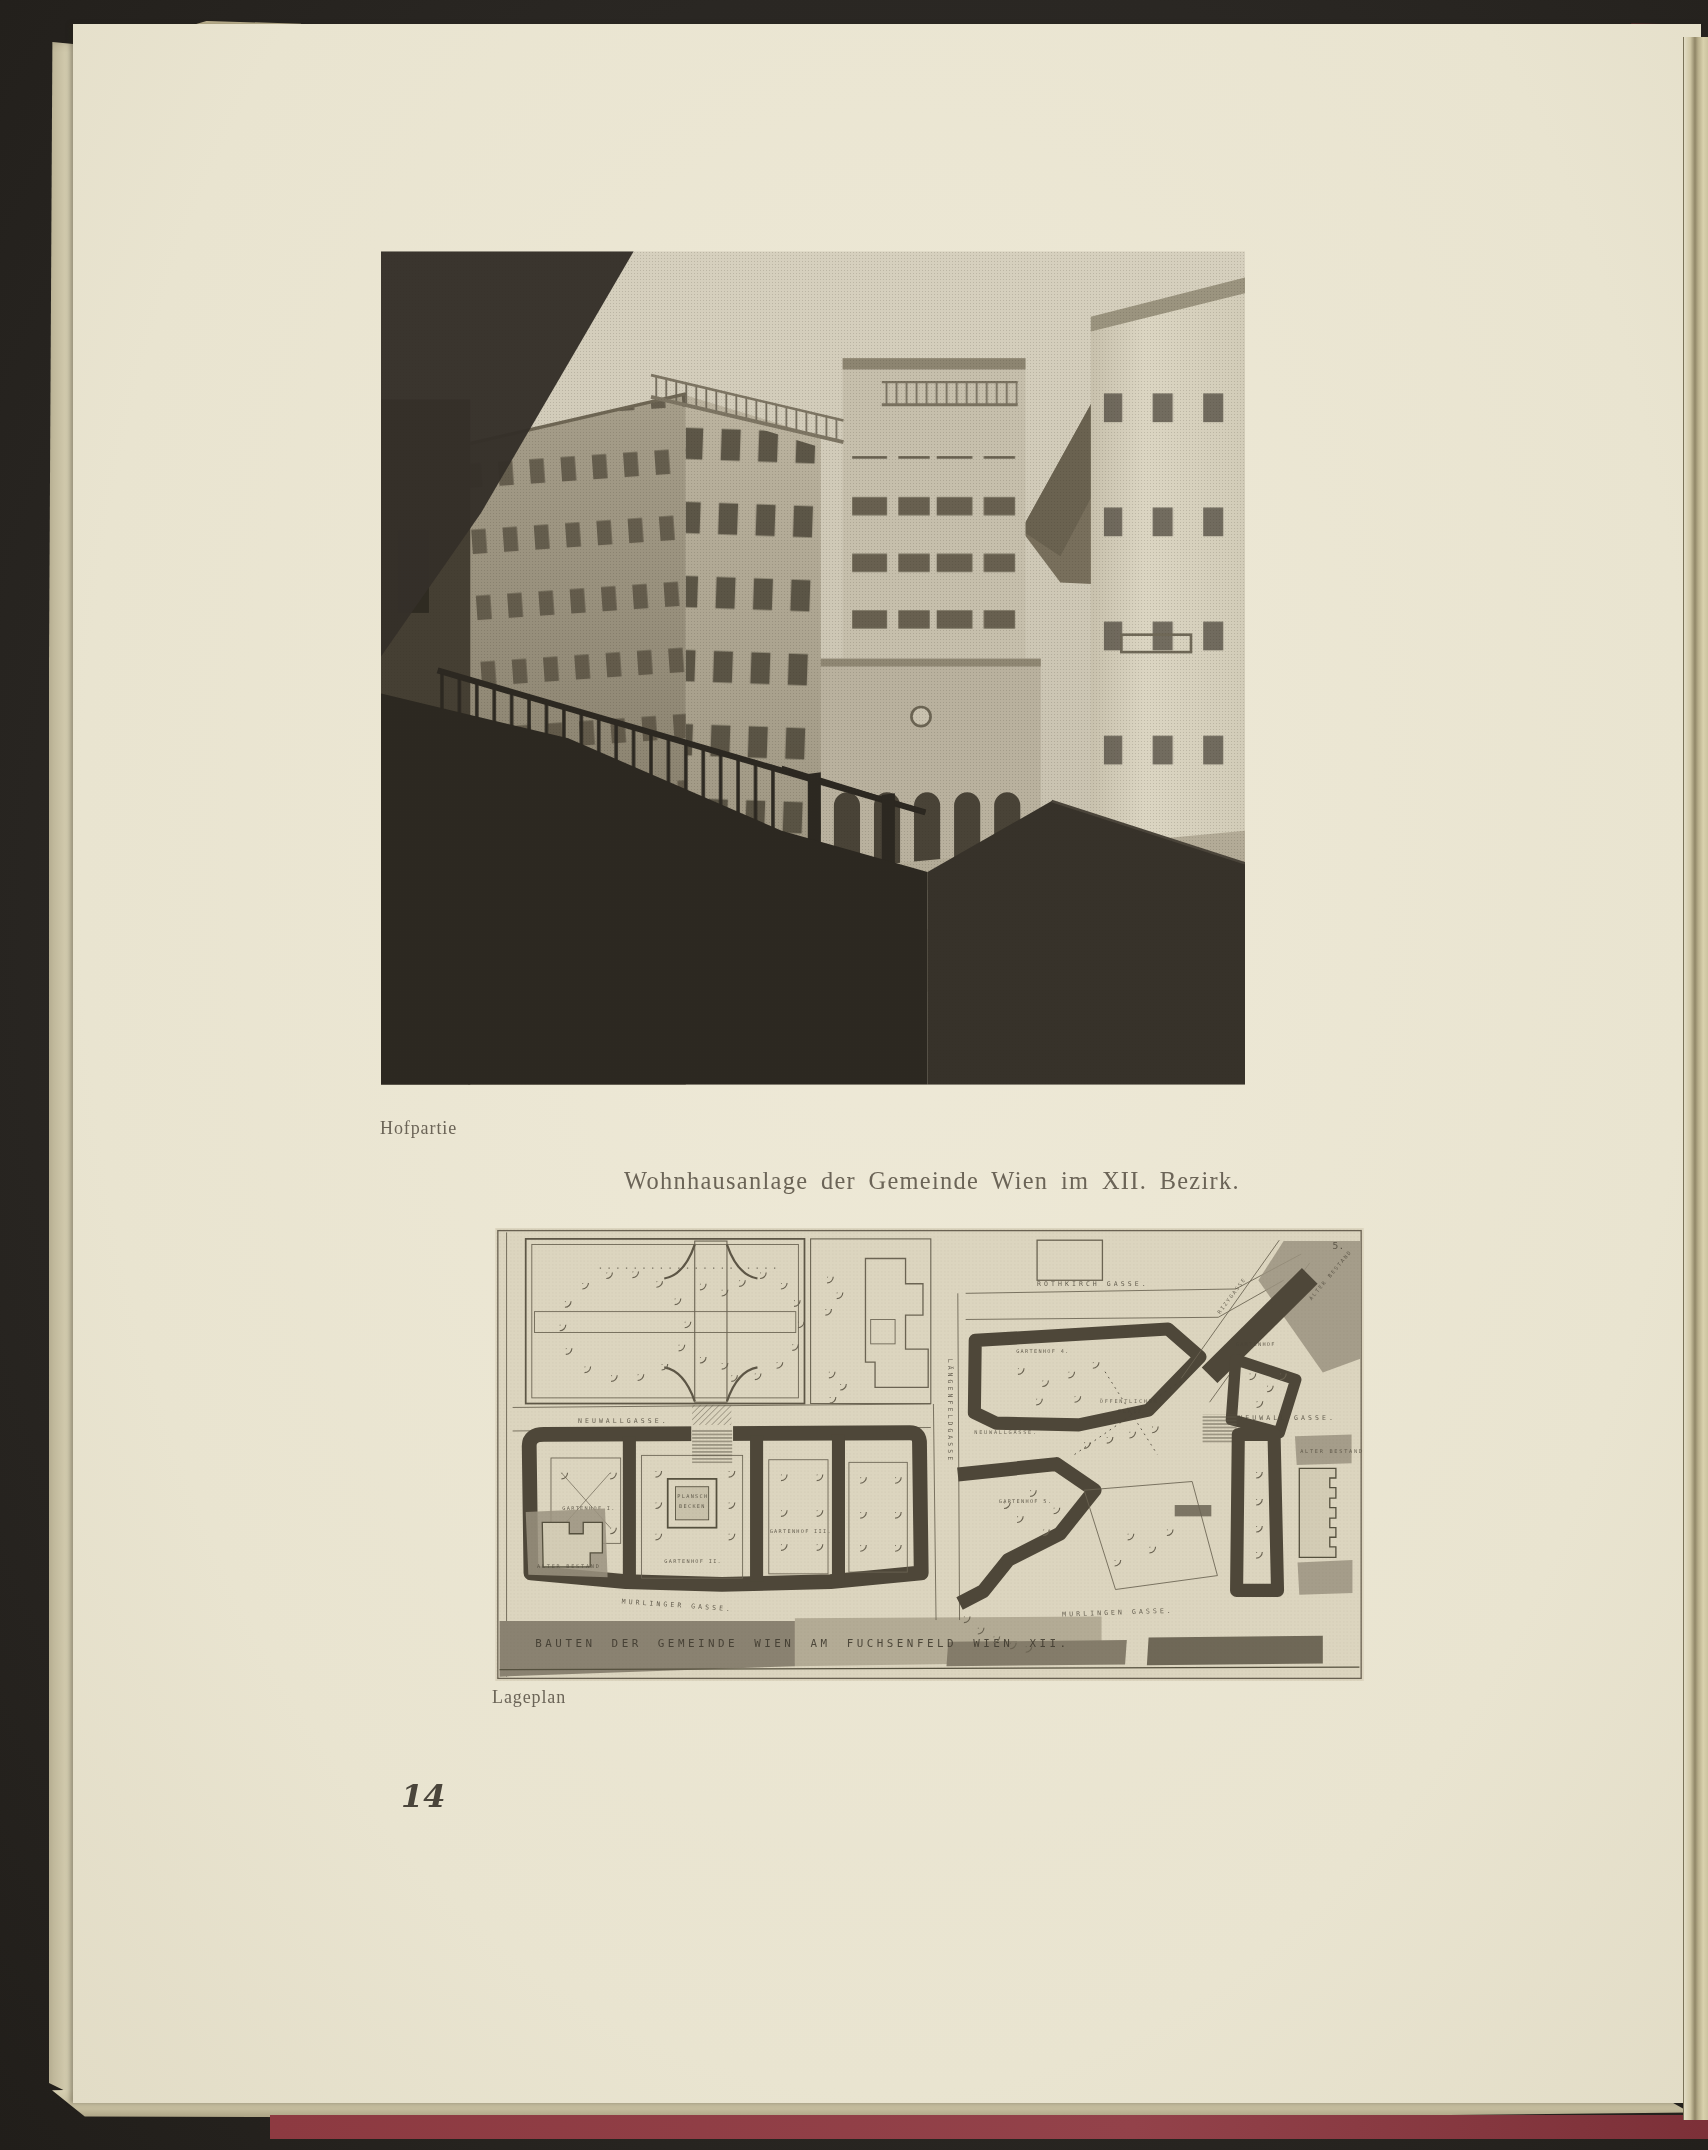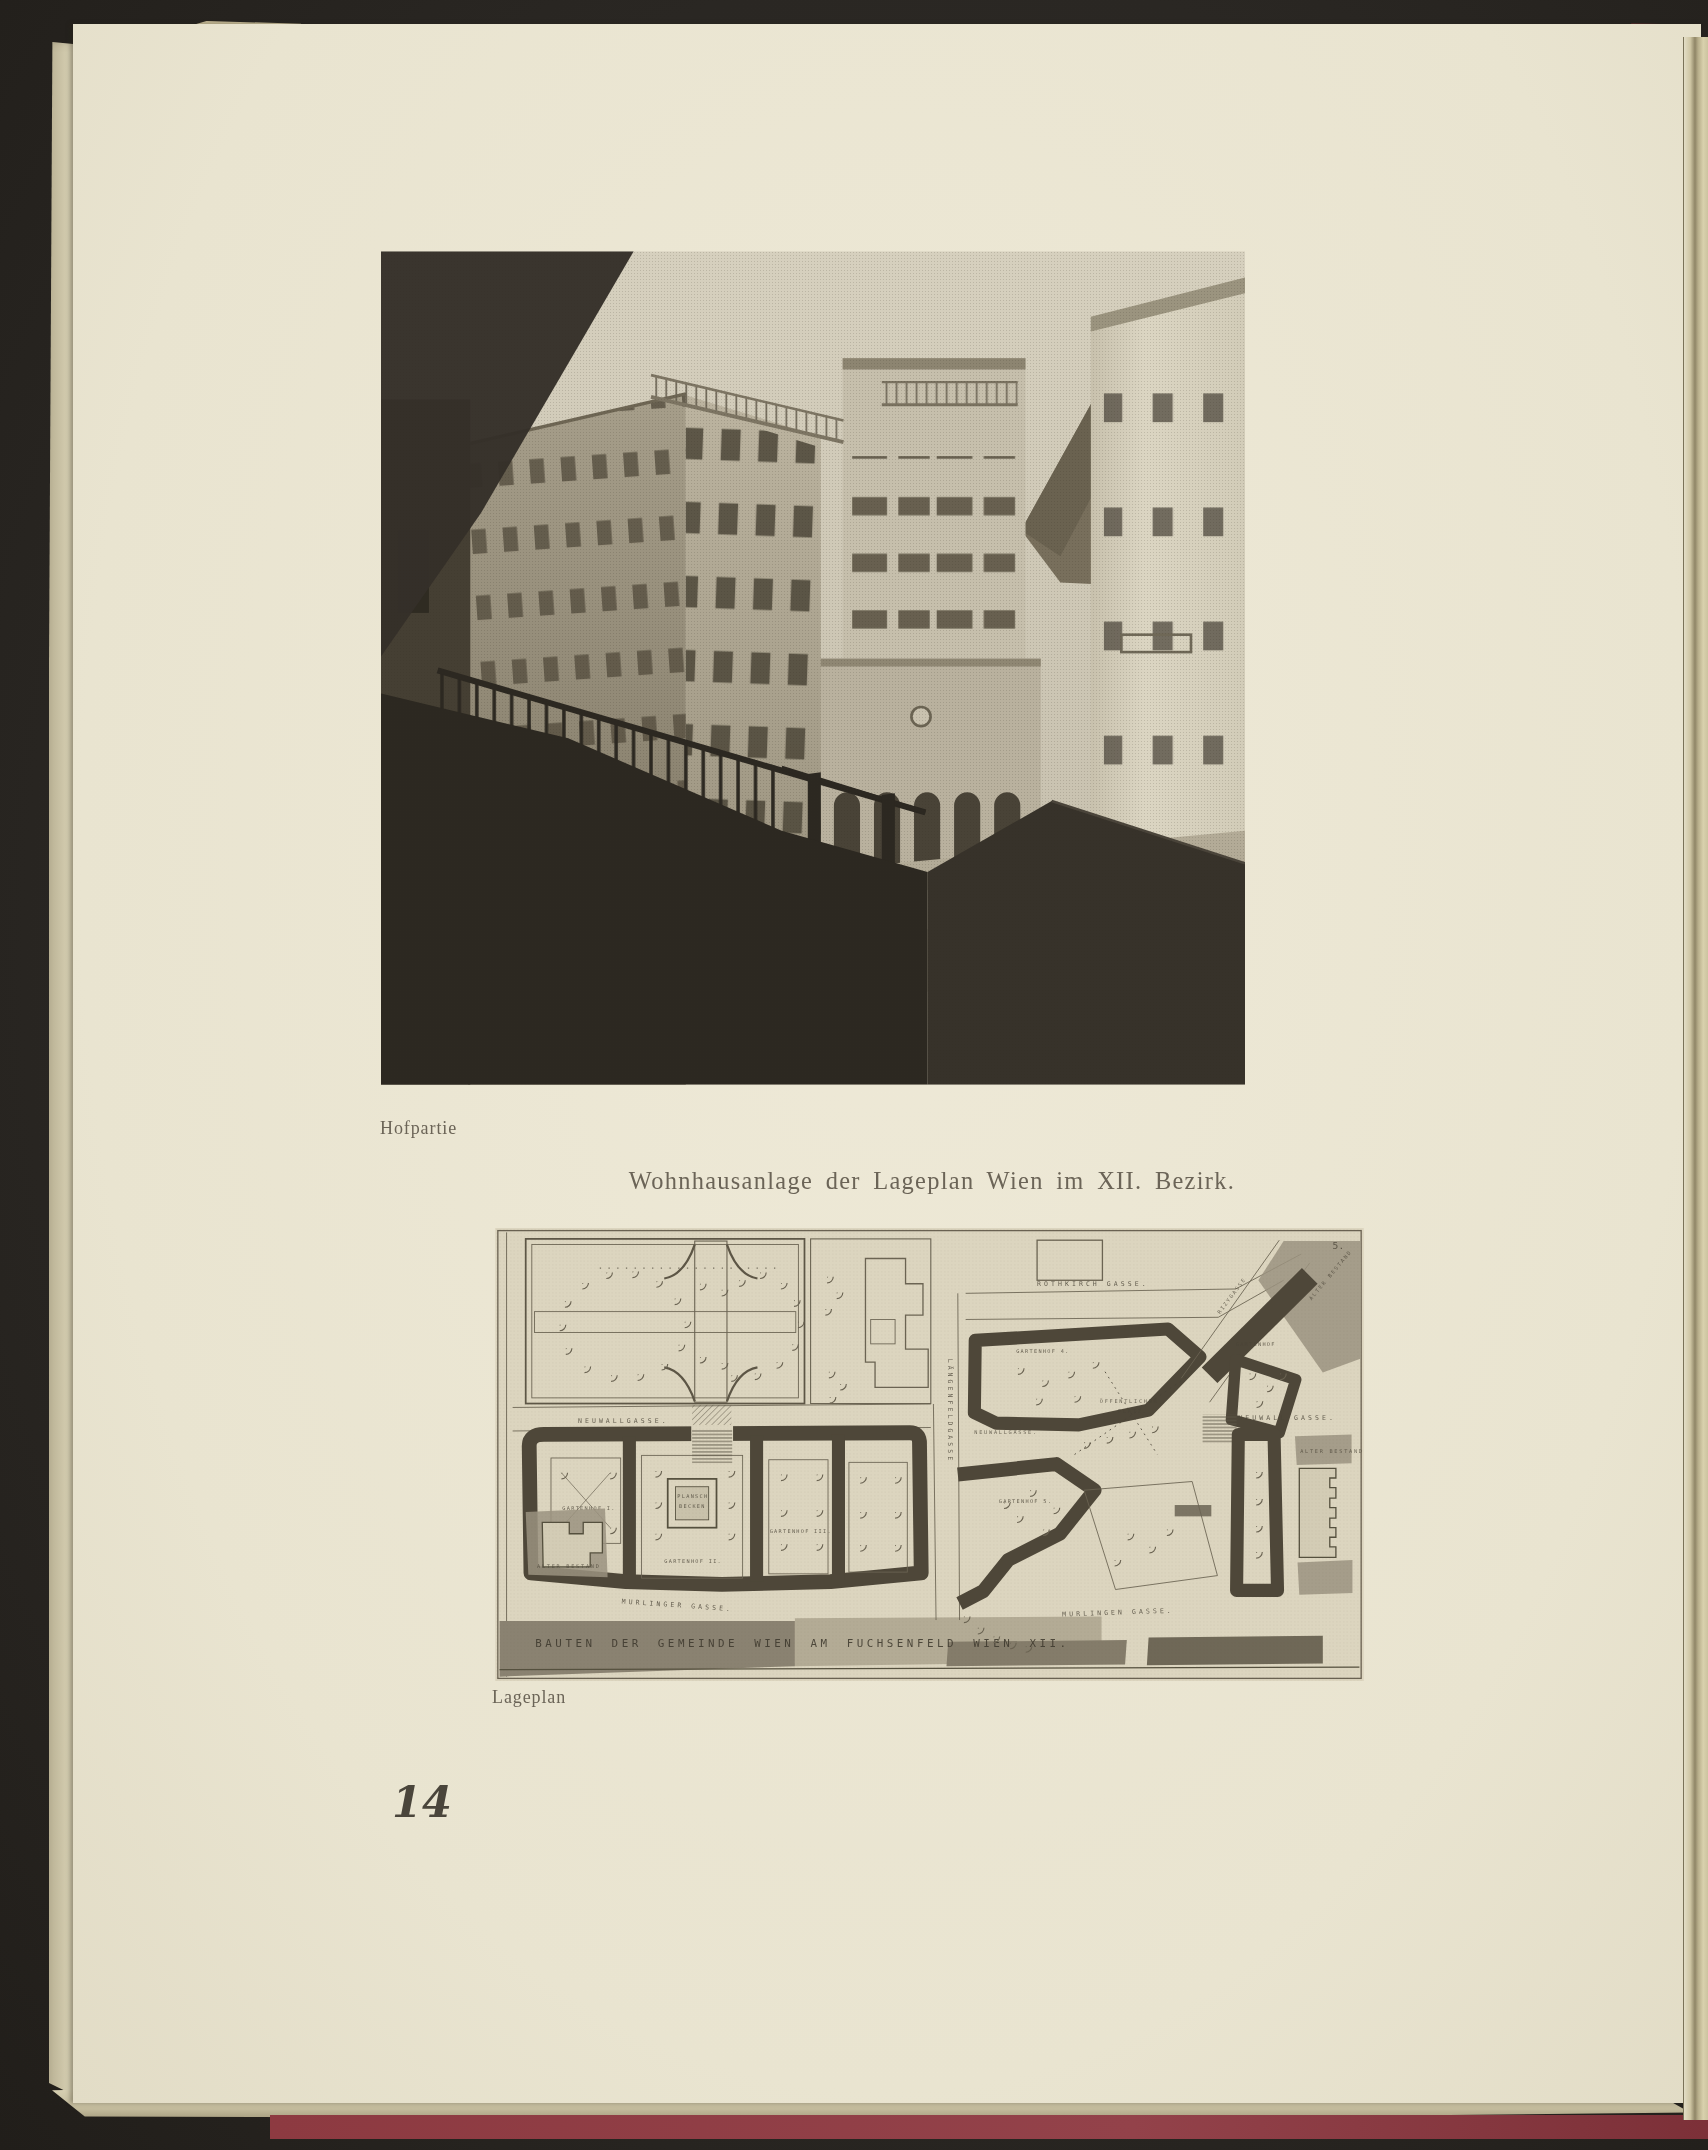--- a/index.html
+++ b/index.html
@@ -33,21 +33,21 @@
   .plan{left:495px;top:1228px;width:869px;height:453px;}
   .halftone{pointer-events:none;background-image:radial-gradient(rgba(52,45,32,.16) 0.5px, transparent 0.7px);background-size:3px 3px;}
   .halftone-light{pointer-events:none;background-image:radial-gradient(rgba(72,64,46,.12) 0.4px, transparent 0.7px);background-size:3.5px 3.5px;}
 
   
   .caption{position:absolute;color:#6b6457;font-size:18px;letter-spacing:0.9px;white-space:nowrap;}
   .title{position:absolute;left:381px;top:1128px;width:1102px;text-align:center;color:#6e6759;
     font-size:22.7px;letter-spacing:5.7px;white-space:nowrap;}
   .subtitle{position:absolute;left:381px;top:1167px;width:1102px;text-align:center;color:#6b6457;
     font-size:24.4px;letter-spacing:1.3px;word-spacing:5.2px;white-space:nowrap;}
-  .pageno{position:absolute;left:392px;top:1777px;color:#4a453b;font-size:43px;
+  .pageno{position:absolute;left:401px;top:1777px;color:#4a453b;font-size:32px;
     font-style:italic;font-weight:bold;font-family:"DejaVu Serif", serif;}
 
   
   text{font-family:"DejaVu Sans Mono", monospace;fill:#4a4437;}
   .street{font-size:15px;letter-spacing:7px;opacity:.82;}
   .street-sm{font-size:12px;letter-spacing:4px;opacity:.75;}
   .court{font-size:12px;letter-spacing:3px;opacity:.8;}
   .bandtxt{font-size:25px;letter-spacing:8px;word-spacing:14px;fill:#3c372c;opacity:.85;}
   .plate{font-size:22px;letter-spacing:1px;opacity:.8;}
 </style>
@@ -175,21 +175,21 @@
         <polygon points="1150,1248 1180,1244 1180,1440 1150,1444" fill="#2c2821"></polygon>
       </g>
       <polygon points="0,1015 430,1118 920,1330 1255,1425 1255,1913 0,1913" fill="#2c2821"></polygon>
       <polygon points="1255,1425 1540,1262 1984,1405 1984,1913 1255,1913" fill="#37322a"></polygon>
       <line x1="1540" y1="1262" x2="1984" y2="1405" stroke="#4a443a" stroke-width="6"></line>
     </svg>
     <div class="abs halftone" style="left:0;top:0;width:864px;height:834px;"></div>
   </div>
 
   <div class="caption" style="left:380px;top:1118px;">Hofpartie</div>
-  <div class="subtitle">Wohnhausanlage der Lageplan Wien im XII. Bezirk.</div>
+  <div class="subtitle">Wohnhausanlage der Gemeinde Wien im XII. Bezirk.</div>
 
   <div class="abs plan">
     <svg width="869" height="453" viewBox="0 0 1994 1040">
       <defs>
         <pattern id="hat" width="10" height="10" patternUnits="userSpaceOnUse" patternTransform="rotate(45)">
           <line x1="0" y1="0" x2="0" y2="10" stroke="#5c5546" stroke-width="2.4"></line>
         </pattern>
         <pattern id="stair" width="10" height="8" patternUnits="userSpaceOnUse">
           <line x1="0" y1="2" x2="10" y2="2" stroke="#5c5546" stroke-width="2"></line>
         </pattern>

